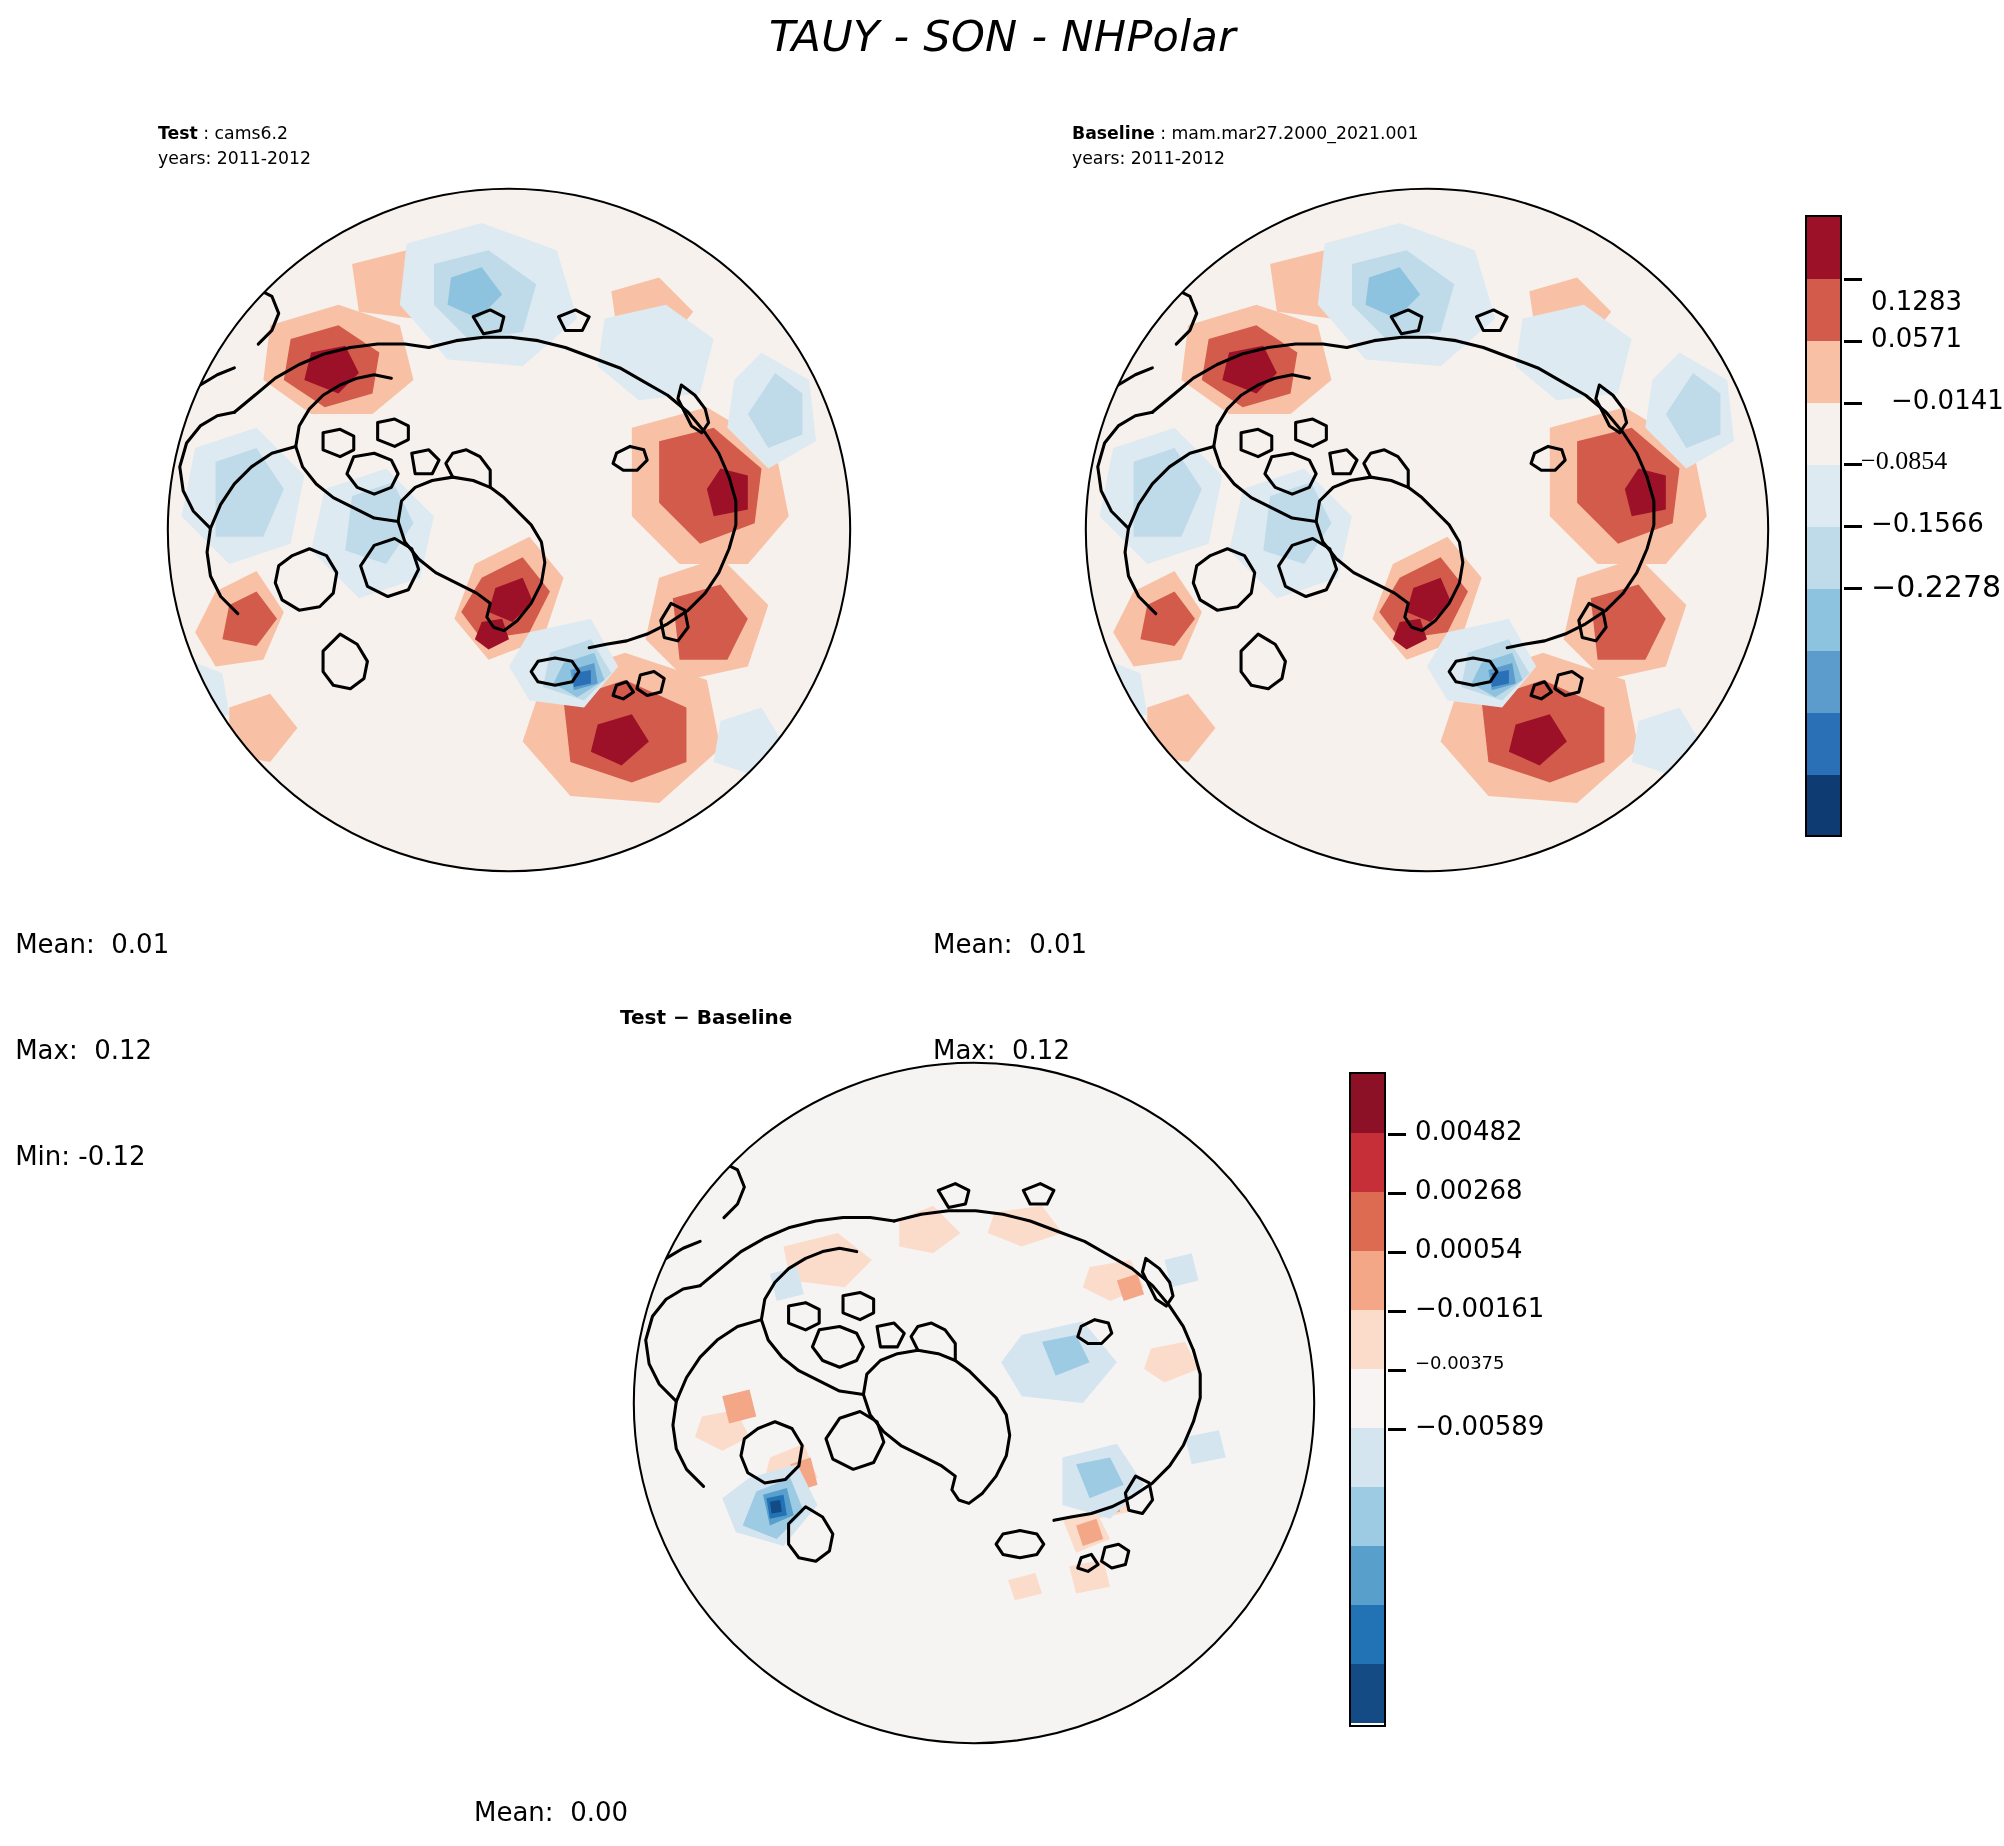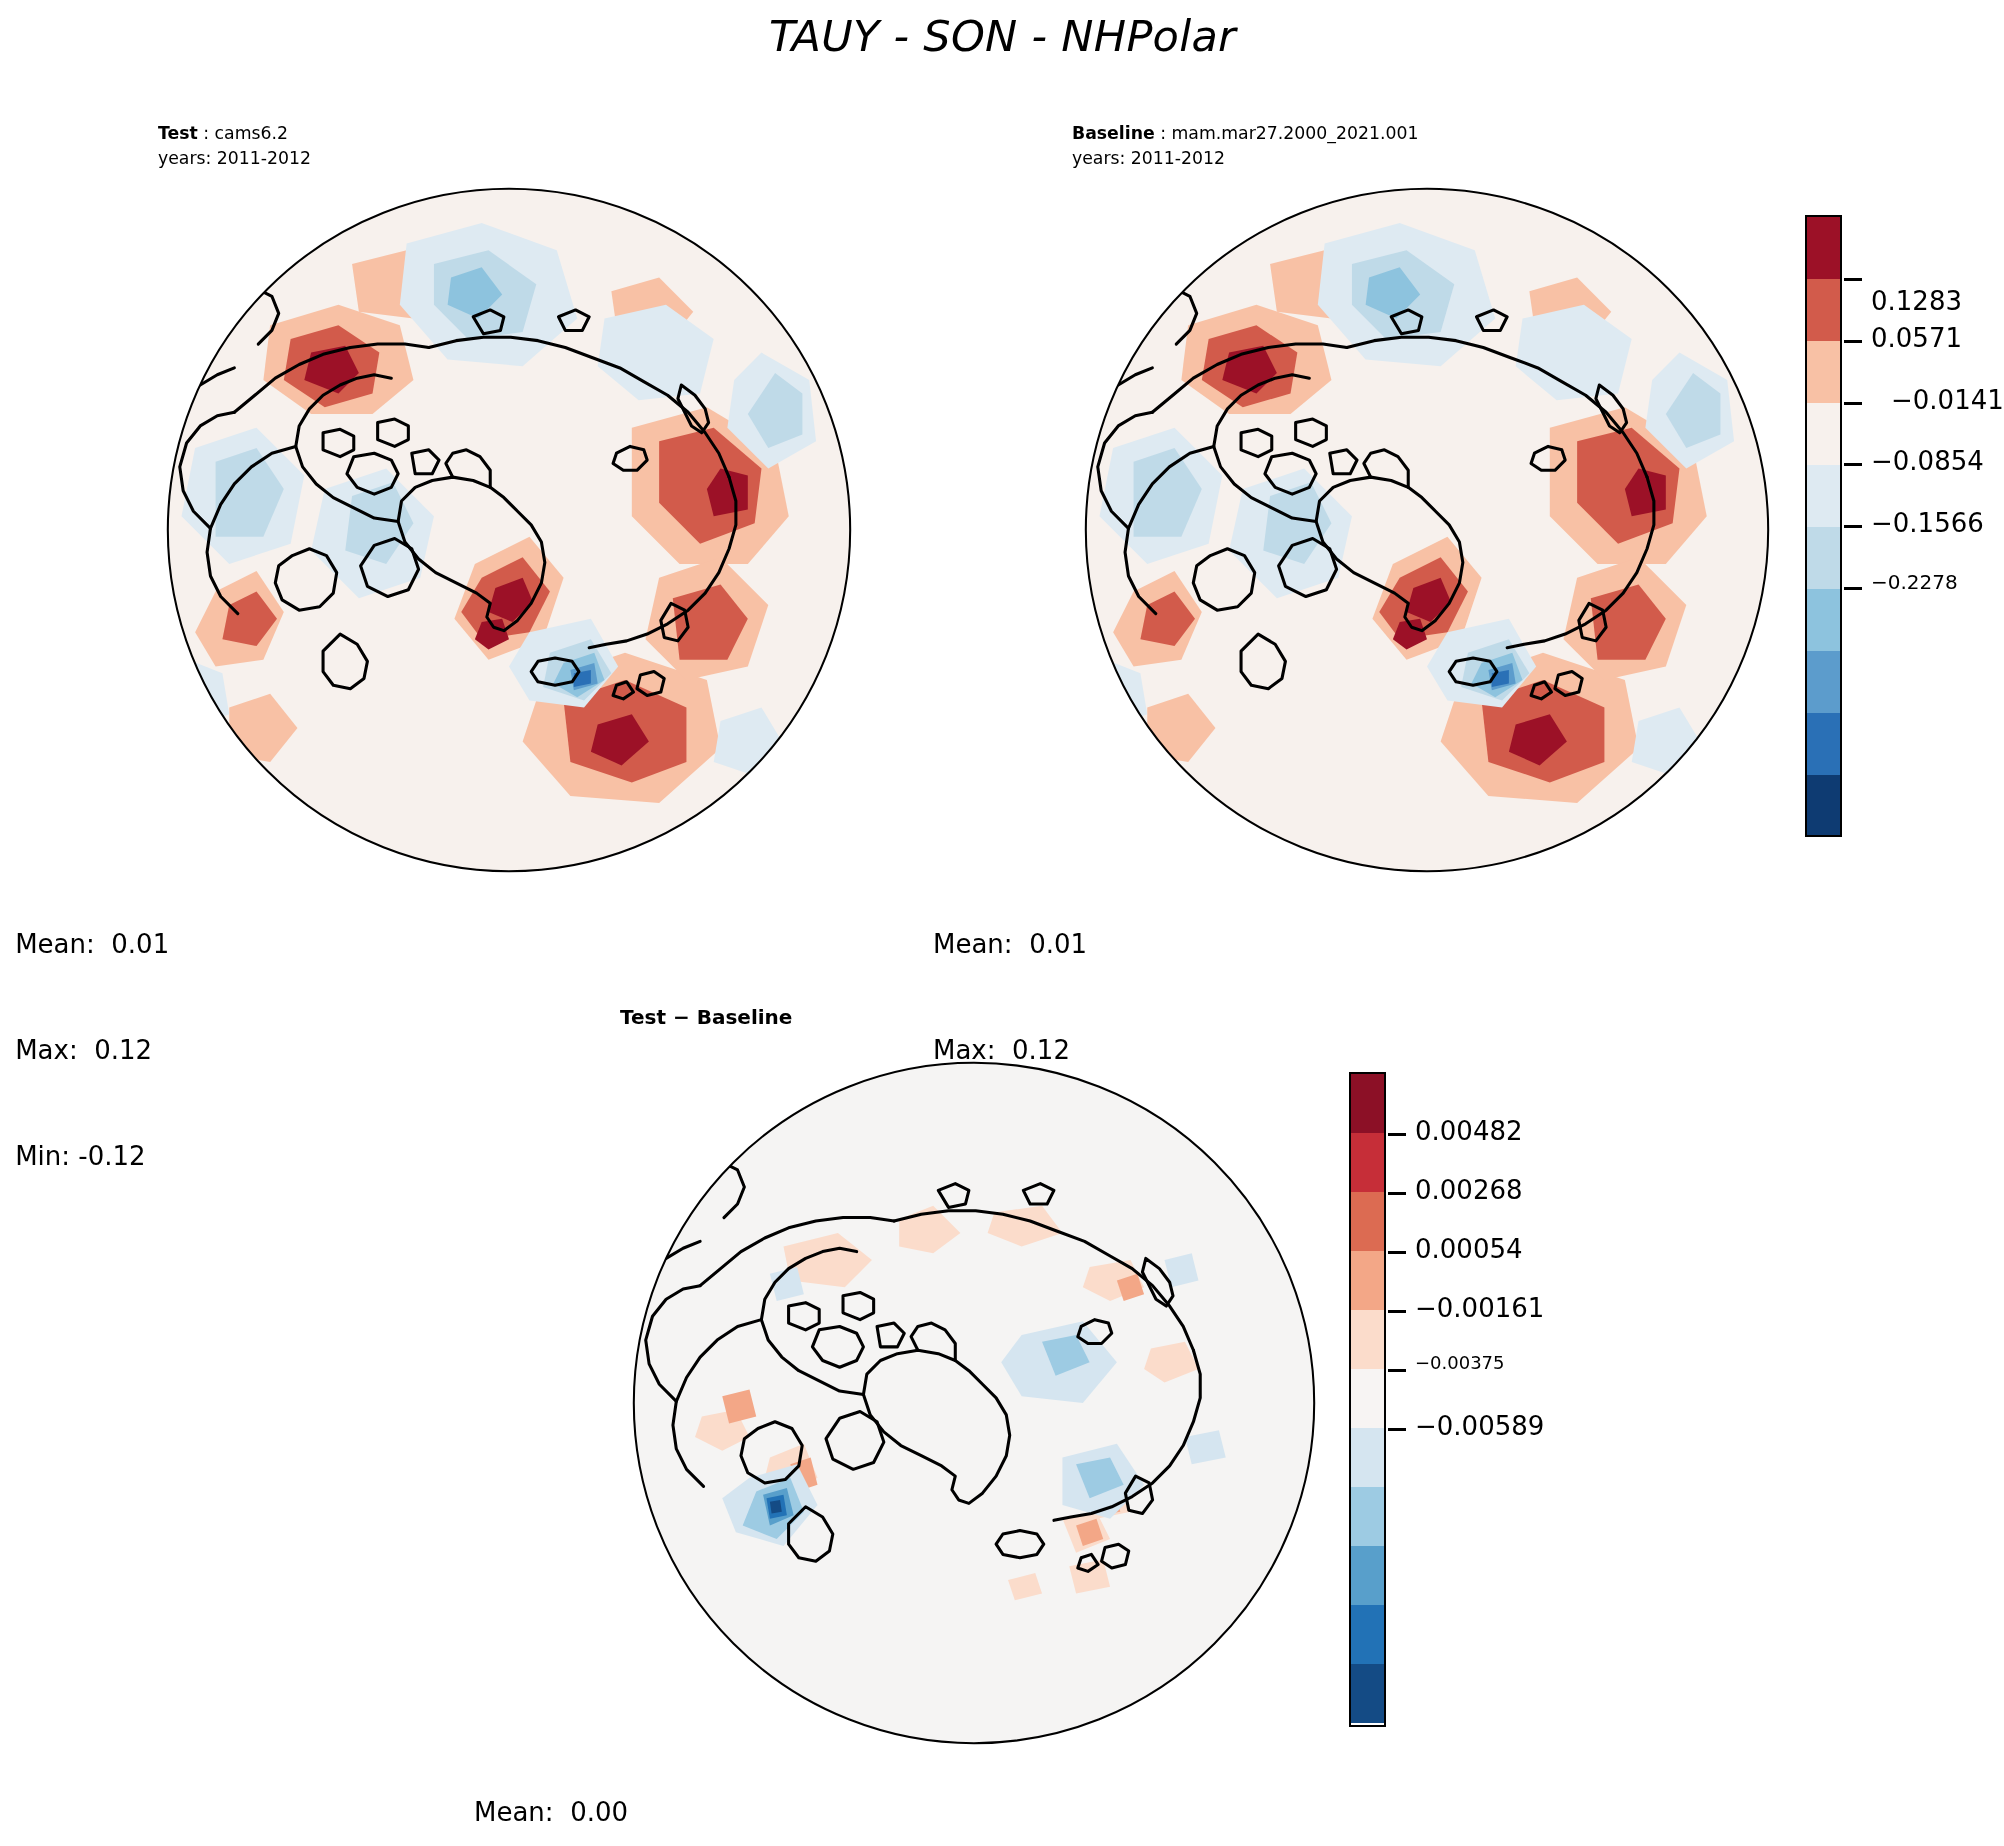--- a/index.html
+++ b/index.html
@@ -362,25 +362,25 @@
         <div class="cb-band" style="height: 62px; background: rgb(42, 112, 182);"></div>
         <div class="cb-band" style="height: 62px; background: rgb(14, 59, 114);"></div>
       </div>
   <div class="cb-tick" style="left: 39px; top: 63px; width: 18px;"></div>
       <div class="cb-label" style="left: 66px; top: 52px; font-size: 26px; margin-top: 21px;">0.1283</div>
       <div class="cb-tick" style="left: 39px; top: 125px; width: 18px;"></div>
       <div class="cb-label" style="left: 66px; top: 110px; font-size: 26px;">0.0571</div>
       <div class="cb-tick" style="left: 39px; top: 187px; width: 18px;"></div>
       <div class="cb-label" style="left: 66px; top: 172px; font-size: 26px; margin-left: 20px;">−0.0141</div>
       <div class="cb-tick" style="left: 39px; top: 248px; width: 18px;"></div>
-      <div class="cb-label" style="left: 66px; top: 233px; font-size: 26px;">−0.0854</div>
+      <div class="cb-label" style="left: 56px; top: 233px; font-size: 26px; font-family: Liberation Serif, serif;">−0.0854</div>
       <div class="cb-tick" style="left: 39px; top: 310px; width: 18px;"></div>
       <div class="cb-label" style="left: 66px; top: 295px; font-size: 26px;">−0.1566</div>
       <div class="cb-tick" style="left: 39px; top: 372px; width: 18px;"></div>
-      <div class="cb-label" style="left: 66px; top: 357px; font-size: 20px;">−0.2278</div>
+      <div class="cb-label" style="left: 66px; top: 357px; font-size: 30px;">−0.2278</div>
     </div>
 
   <div class="caption-diff">Test − Baseline</div>
 
   <div class="map-panel" style="left:627px; top:1056px;">
     <svg width="694" height="694" viewBox="-1.02 -1.02 2.04 2.04">
       <defs>
         <clipPath id="clipDiff">
             <circle cx="0" cy="0" r="1"></circle>
           </clipPath>

